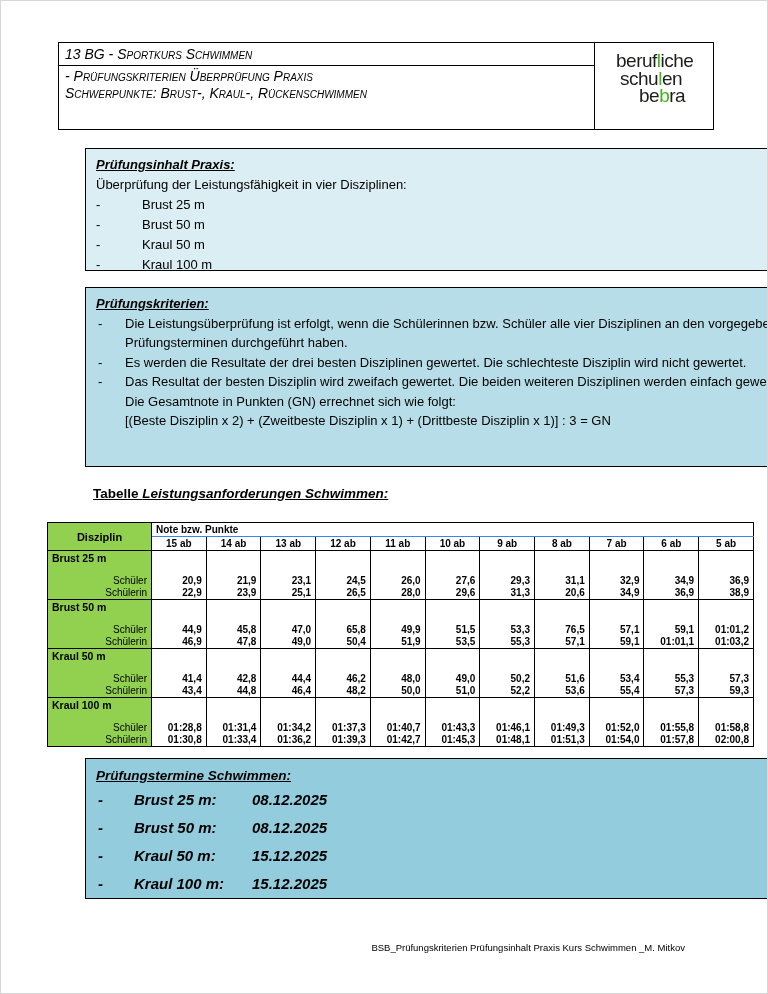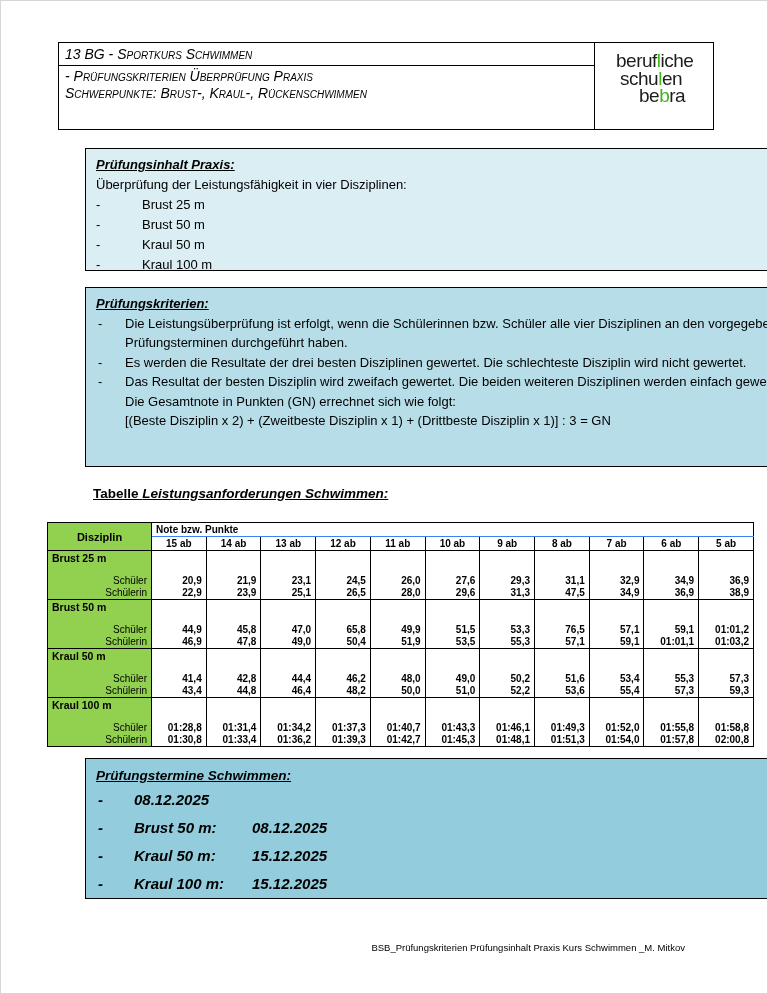--- a/index.html
+++ b/index.html
@@ -209,21 +209,21 @@
         </tr>
         <tr class="vals">
           <td class="green rowlab">Schülerin</td>
           <td class="num">22,9</td>
           <td class="num">23,9</td>
           <td class="num">25,1</td>
           <td class="num">26,5</td>
           <td class="num">28,0</td>
           <td class="num">29,6</td>
           <td class="num">31,3</td>
-          <td class="num">47,5</td>
+          <td class="num">20,6</td>
           <td class="num">34,9</td>
           <td class="num">36,9</td>
           <td class="num">38,9</td>
         </tr>
         <tr class="sec-start">
           <td class="green disc">Brust 50 m</td>
           <td class="num"></td>
           <td class="num"></td>
           <td class="num"></td>
           <td class="num"></td>
@@ -389,20 +389,21 @@
           <td class="num">01:57,8</td>
           <td class="num">02:00,8</td>
         </tr>
       </tbody>
   </table>
 
   <div class="bluebox" id="dates-box">
     <div class="box-title">Prüfungstermine Schwimmen:</div>
     <div class="date-row">
         <span class="date-dash">-</span>
+        <span class="date-name">Brust 25 m:</span>
         <span>08.12.2025</span>
       </div>
     <div class="date-row">
         <span class="date-dash">-</span>
         <span class="date-name">Brust  50 m:</span>
         <span>08.12.2025</span>
       </div>
     <div class="date-row">
         <span class="date-dash">-</span>
         <span class="date-name">Kraul 50 m:</span>

